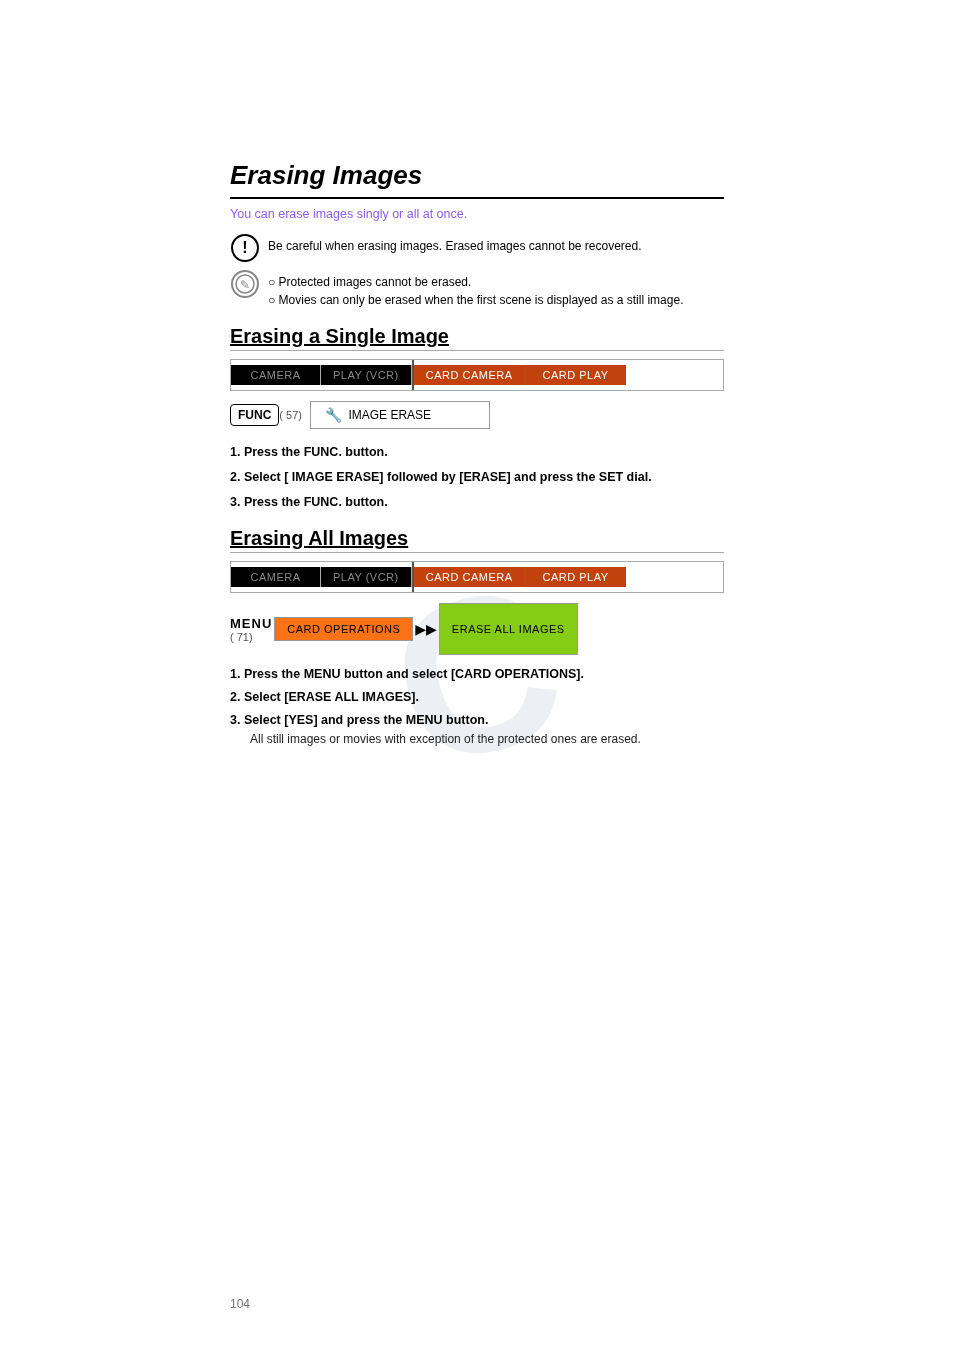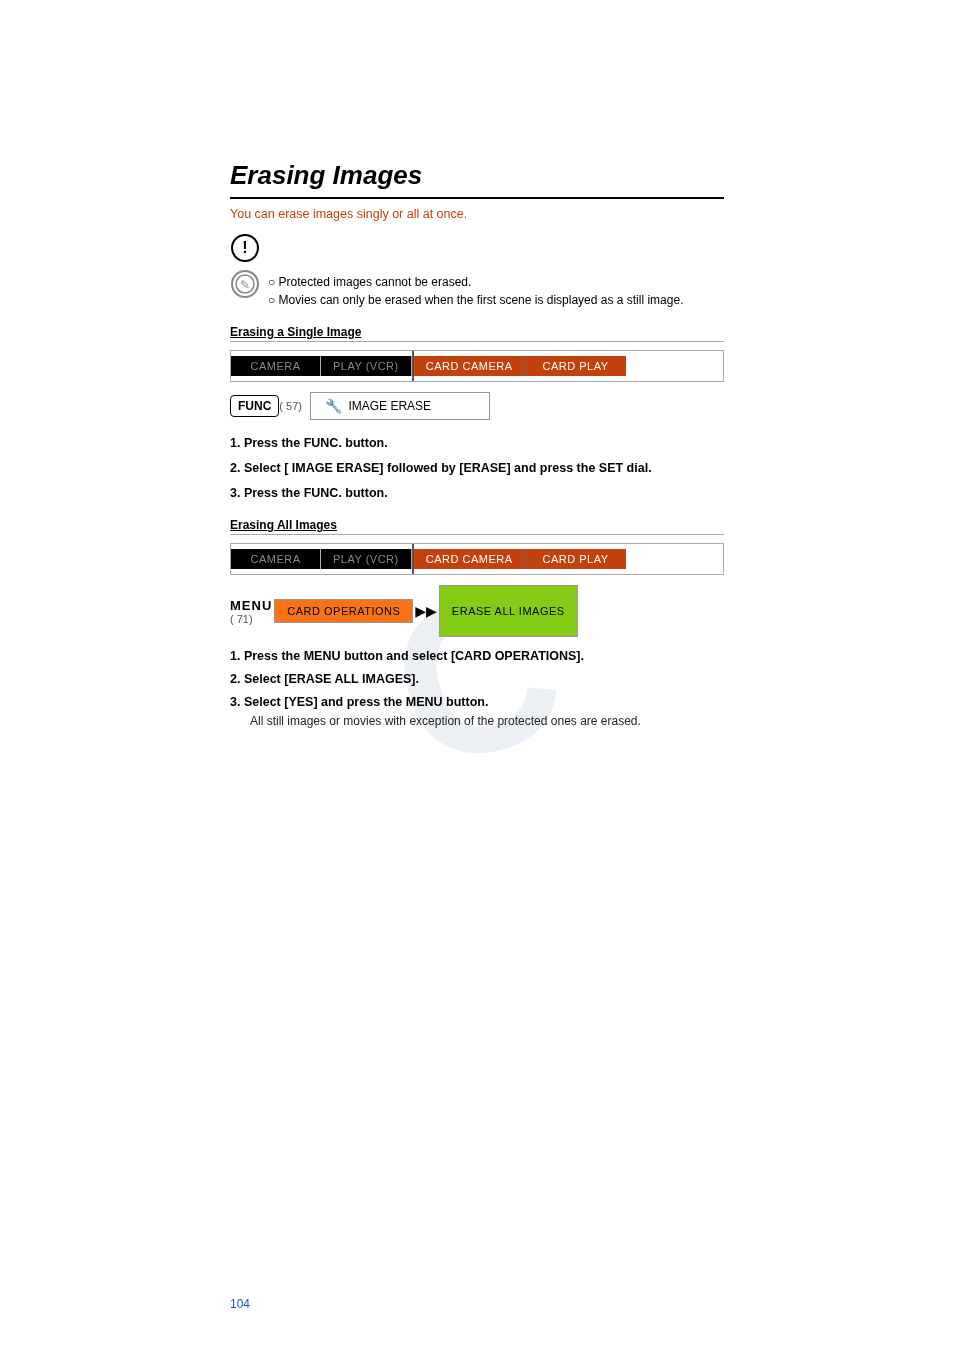--- a/index.html
+++ b/index.html
@@ -48,21 +48,21 @@
       font-style: italic;
       font-family: Arial, sans-serif;
       margin-bottom: 4px;
       padding-bottom: 6px;
       border-bottom: 2px solid #000;
     }
 
     .intro-text {
       font-size: 12.5px;
       margin: 8px 0 12px 0;
-      color: #c2410c;
+      color: #8b5cf6;
     }
 
     
     .notice-block {
       display: flex;
       align-items: flex-start;
       margin-bottom: 6px;
       gap: 8px;
     }
 
@@ -101,21 +101,21 @@
     }
 
     .notice-text {
       font-size: 12px;
       padding-top: 4px;
       line-height: 1.5;
     }
 
     
     .section-heading {
-      font-size: 12px;
+      font-size: 20px;
       font-weight: bold;
       text-decoration: underline;
       margin: 16px 0 8px 0;
       border-bottom: 1px solid #aaa;
       padding-bottom: 2px;
     }
 
     
     .mode-bar {
       display: flex;
@@ -272,40 +272,41 @@
       letter-spacing: 0.5px;
       background: #84cc16;
     }
 
     
     .page-number {
       position: absolute;
       bottom: 40px;
       left: 230px;
       font-size: 12px;
-      color: #1d4ed8;
+      color: #737373;
     }
   </style>
 </head>
 <body>
 
 <div class="page-container">
 
   <div class="watermark">C</div>
 
   <div class="content">
 
     <h1 class="page-title">Erasing Images</h1>
 
     <p class="intro-text">You can erase images singly or all at once.</p>
 
     <div class="notice-block">
       <div class="notice-icon">
         <div class="warning-icon">!</div>
       </div>
+      <div class="notice-text">Be careful when erasing images. Erased images cannot be recovered.</div>
     </div>
 
     <div class="notice-block">
       <div class="notice-icon">
         <div class="note-icon">
           <svg width="22" height="22" viewBox="0 0 22 22">
             <circle cx="11" cy="11" r="9" stroke="#888" stroke-width="1.5" fill="none"></circle>
             <text x="6" y="16" font-size="12" fill="#888" font-family="Arial">✎</text>
           </svg>
         </div>

